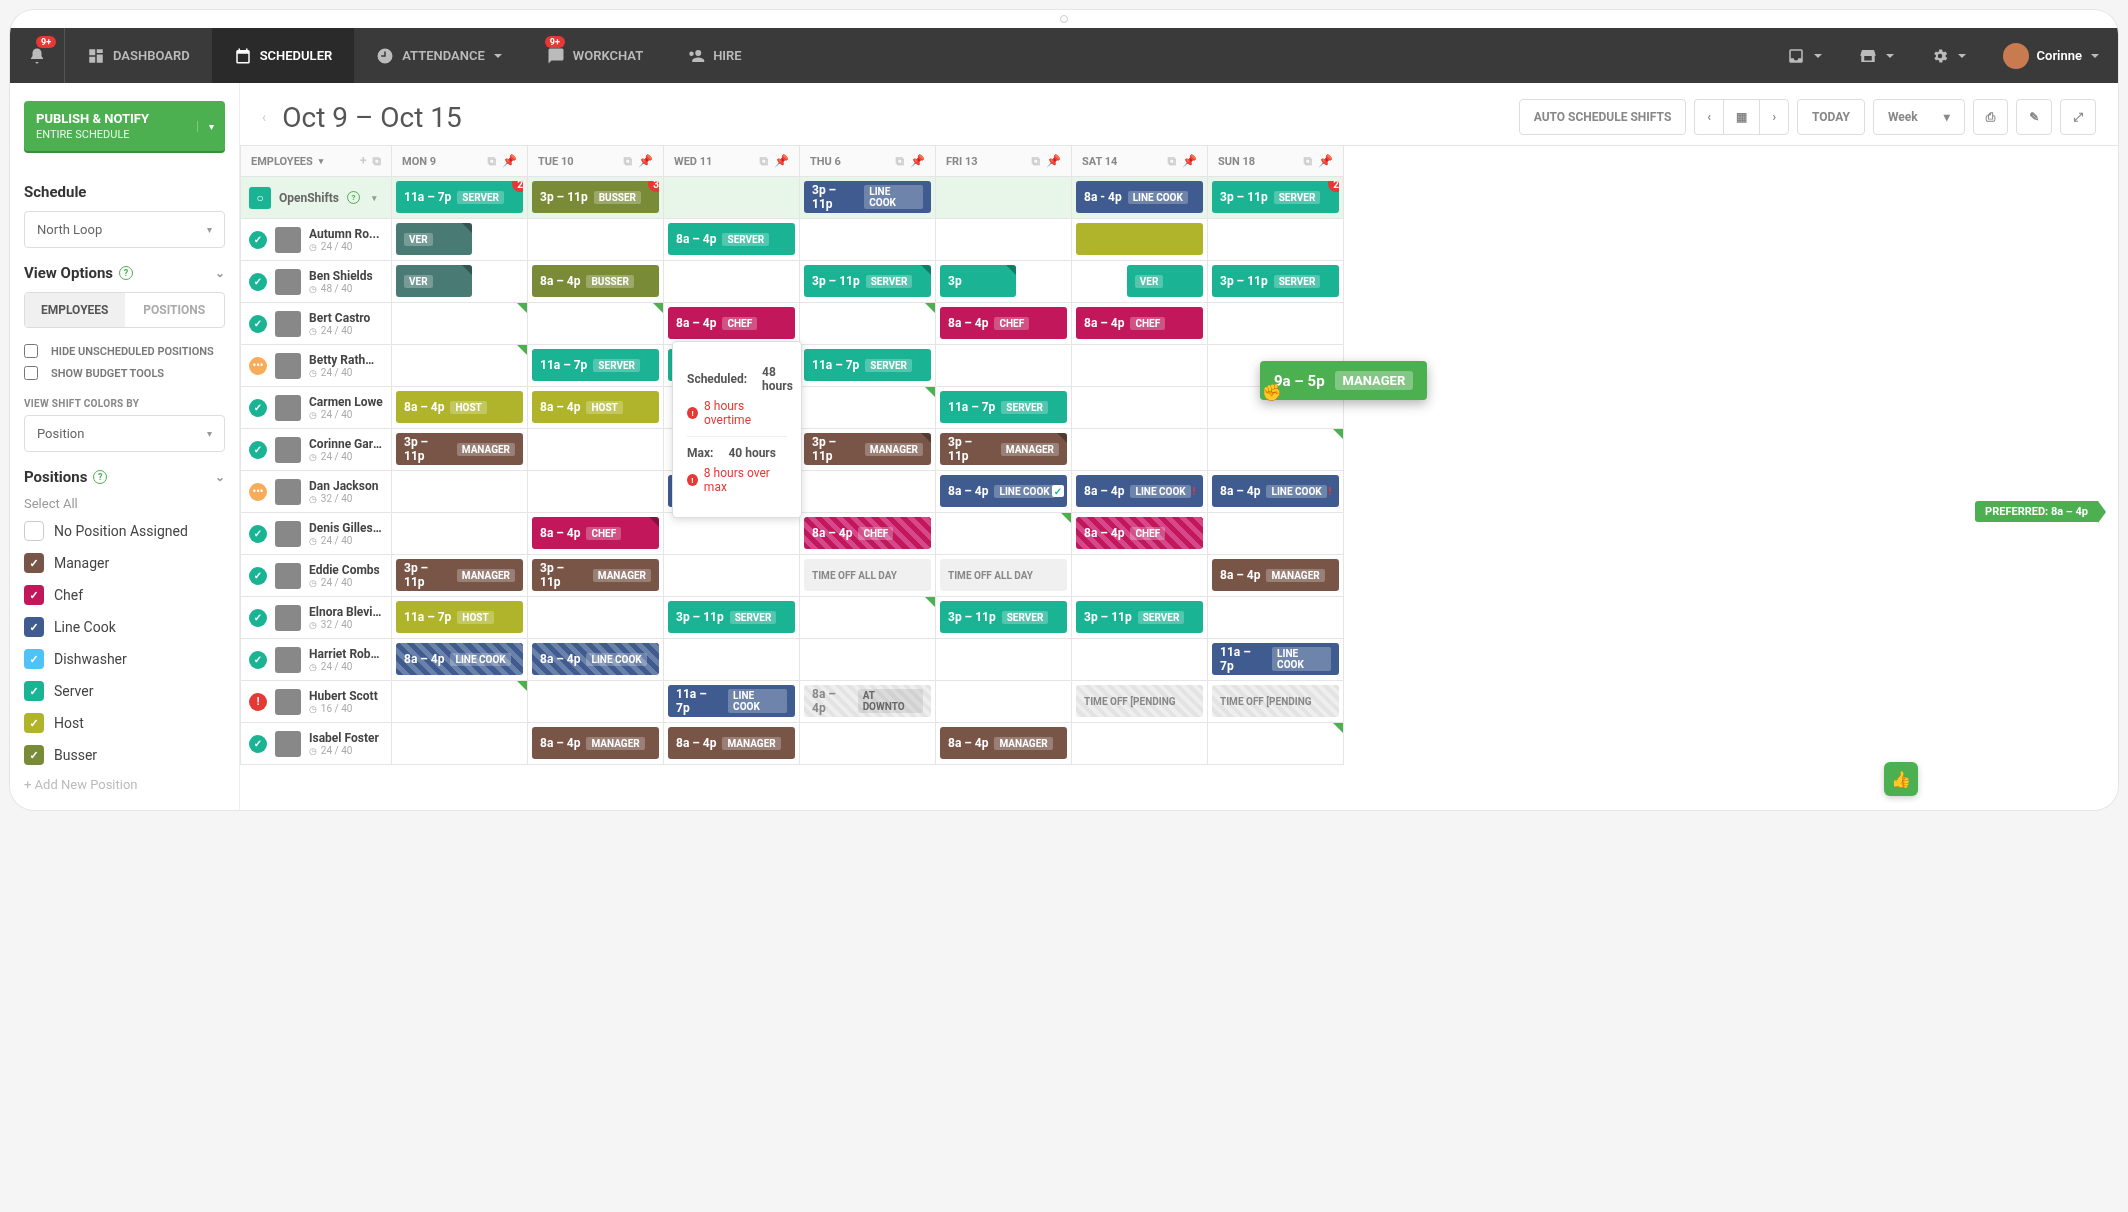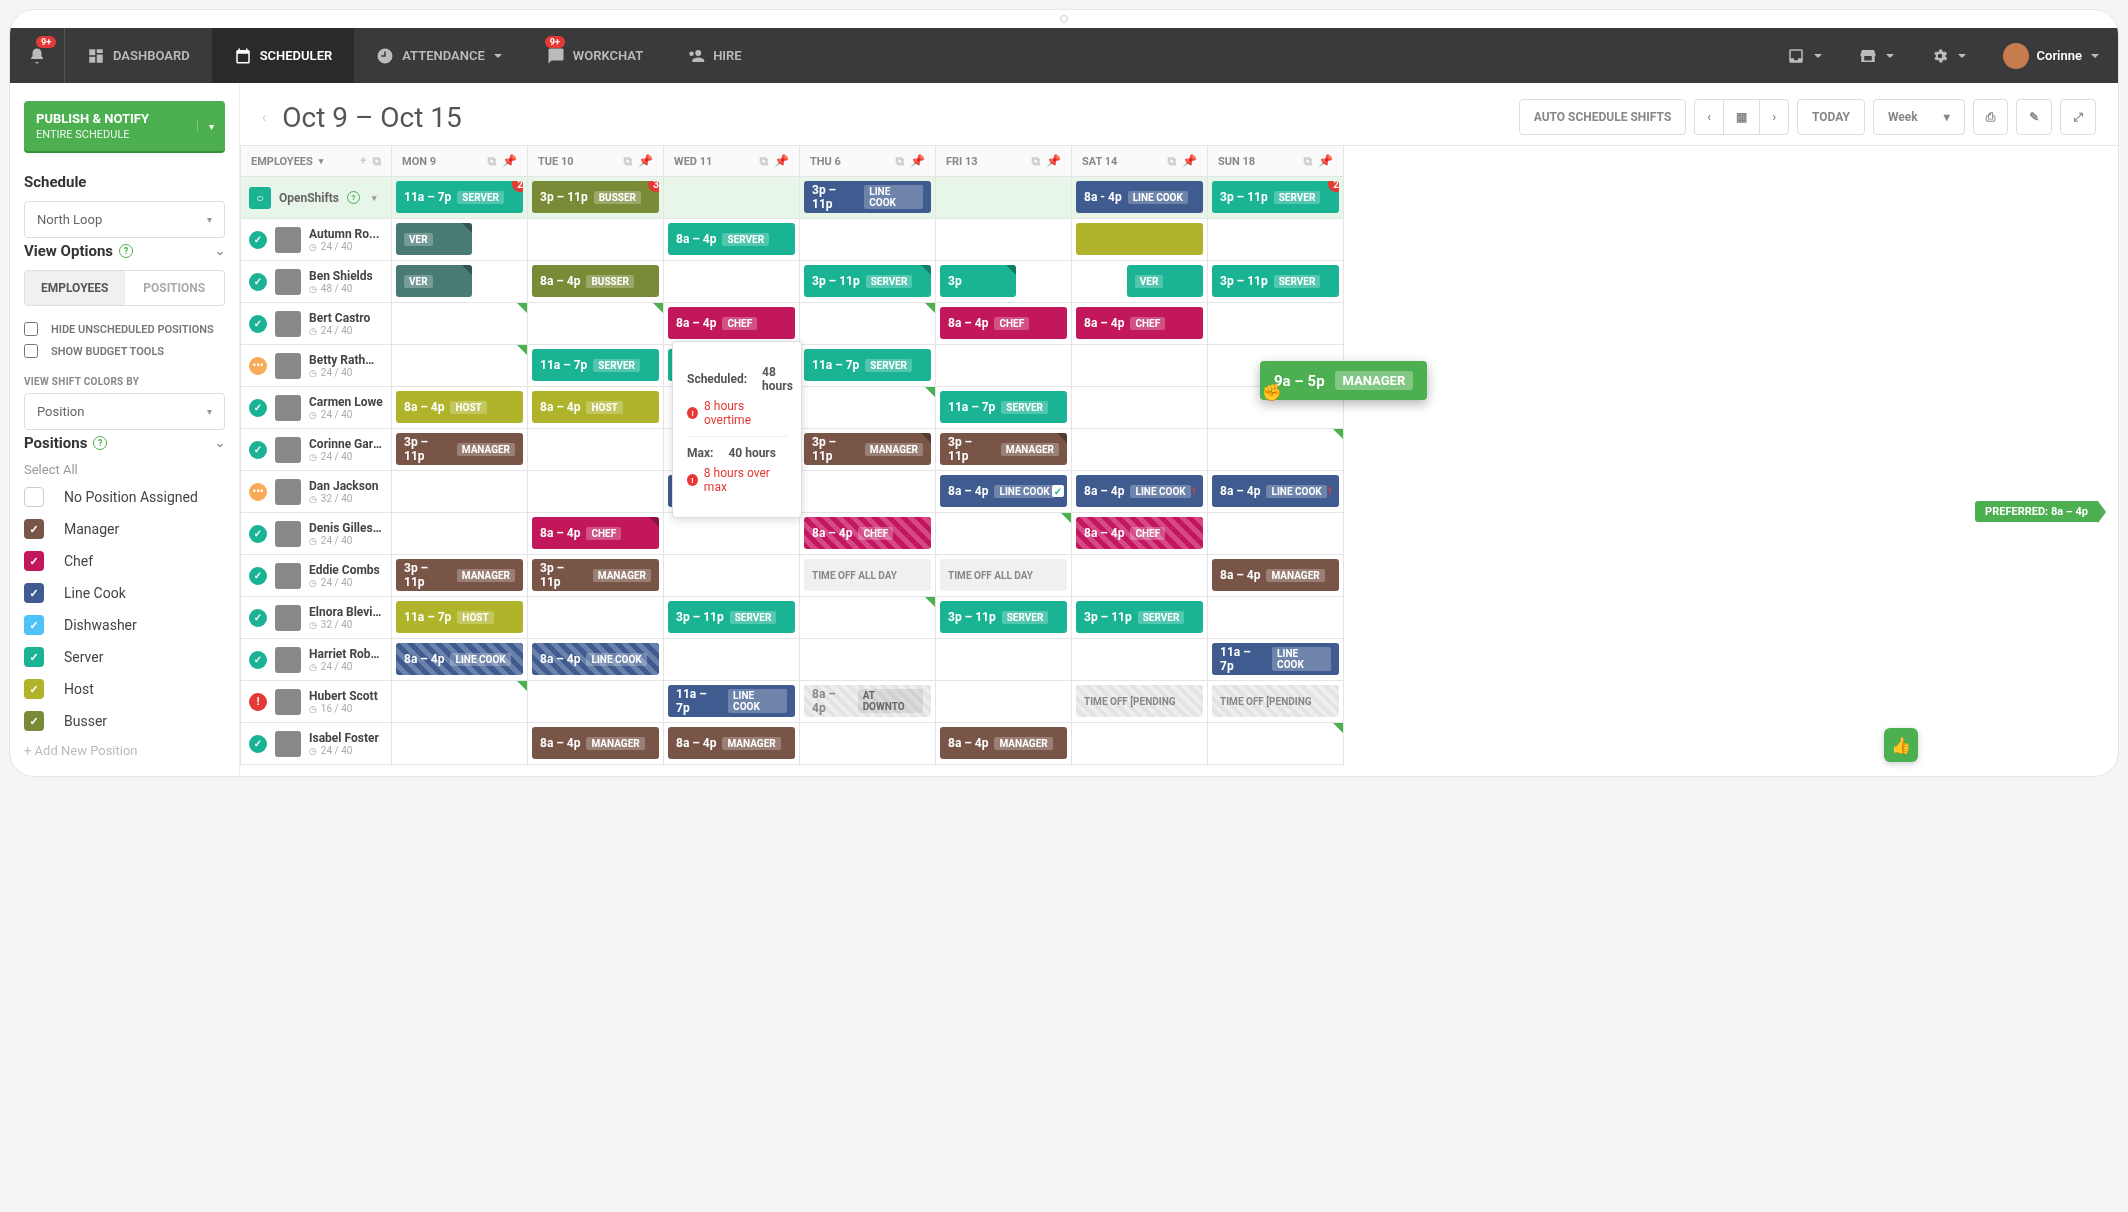--- a/index.html
+++ b/index.html
@@ -16,38 +16,38 @@
 .topnav .spacer{flex:1}
 .topnav .divider{width:1px;background:#555}
 .topnav svg{width:18px;height:18px;fill:currentColor}
 .topnav .chev{width:10px;height:10px}
 .nav-right .nav-item{padding:0 18px}
 .avatar-sm{width:26px;height:26px;border-radius:50%;background:#c97b50}
 .user-name{color:#fff}
 
 .body{display:flex}
 .sidebar{width:230px;min-width:230px;padding:18px 14px;border-right:1px solid #eee;overflow-y:auto}
-.publish-btn{background:#4caf50;color:#fff;border-radius:4px;display:flex;align-items:center;box-shadow:0 2px 0 #388e3c;margin-bottom:22px}
+.publish-btn{background:#4caf50;color:#fff;border-radius:4px;display:flex;align-items:center;box-shadow:0 2px 0 #388e3c;margin-bottom:32px}
 .publish-btn .main{flex:1;padding:10px 12px}
 .publish-btn .title{font-size:13px;font-weight:700}
 .publish-btn .sub{font-size:11px;opacity:.9;margin-top:2px}
 .publish-btn .dd{width:28px;border-left:1px solid rgba(255,255,255,.3);display:flex;align-items:center;justify-content:center;font-size:10px}
-.side-h{font-size:15px;font-weight:700;color:#333;margin:4px 0 10px;display:flex;align-items:center;gap:6px}
+.side-h{font-size:15px;font-weight:700;color:#333;margin:16px 0 10px;display:flex;align-items:center;gap:6px}
 .side-h .help{width:14px;height:14px;border:1px solid #4caf50;border-radius:50%;font-size:9px;color:#4caf50;display:inline-flex;align-items:center;justify-content:center}
 .side-h .exp{margin-left:auto;font-size:12px;color:#999}
 .select{border:1px solid #ddd;border-radius:4px;padding:10px 12px;font-size:13px;color:#666;display:flex;align-items:center}
 .select .chev{margin-left:auto;font-size:10px;color:#999}
 .seg{display:flex;border:1px solid #ddd;border-radius:4px;overflow:hidden;margin-bottom:12px}
 .seg .opt{flex:1;padding:10px;text-align:center;font-size:12px;font-weight:700;color:#aaa;cursor:pointer}
 .seg .opt.active{background:#f0f0f0;color:#555}
 .check-row{display:flex;align-items:center;gap:13px;font-size:11px;color:#777;font-weight:600;padding:4px 0}
 .check-row input{width:14px;height:14px}
 .side-label{font-size:10px;font-weight:700;color:#888;letter-spacing:.3px;margin:14px 0 6px}
 .select-all{font-size:13px;color:#999;margin:4px 0}
-.pos-row{display:flex;align-items:center;gap:20px;padding:6px 0;font-size:14px;color:#444}
+.pos-row{display:flex;align-items:center;gap:10px;padding:6px 0;font-size:14px;color:#444}
 .pos-row .cb{width:20px;height:20px;border-radius:4px;display:flex;align-items:center;justify-content:center;color:#fff;font-size:11px;font-weight:700}
 .pos-row .cb.empty{border:1px solid #ccc;background:#fff}
 .add-pos{font-size:13px;color:#bbb;margin-top:6px}
 
 .main{flex:1;overflow:auto;position:relative}
 .page-head{display:flex;align-items:center;padding:16px 22px 10px;gap:8px}
 .page-head .back{color:#ccc;font-size:14px;margin-right:8px}
 .page-head h1{font-size:28px;font-weight:400;color:#555}
 .page-head .spacer{flex:1}
 .btn{border:1px solid #ddd;background:#fff;border-radius:4px;padding:10px 14px;font-size:12px;font-weight:700;color:#888;cursor:pointer;display:inline-flex;align-items:center;gap:6px}

